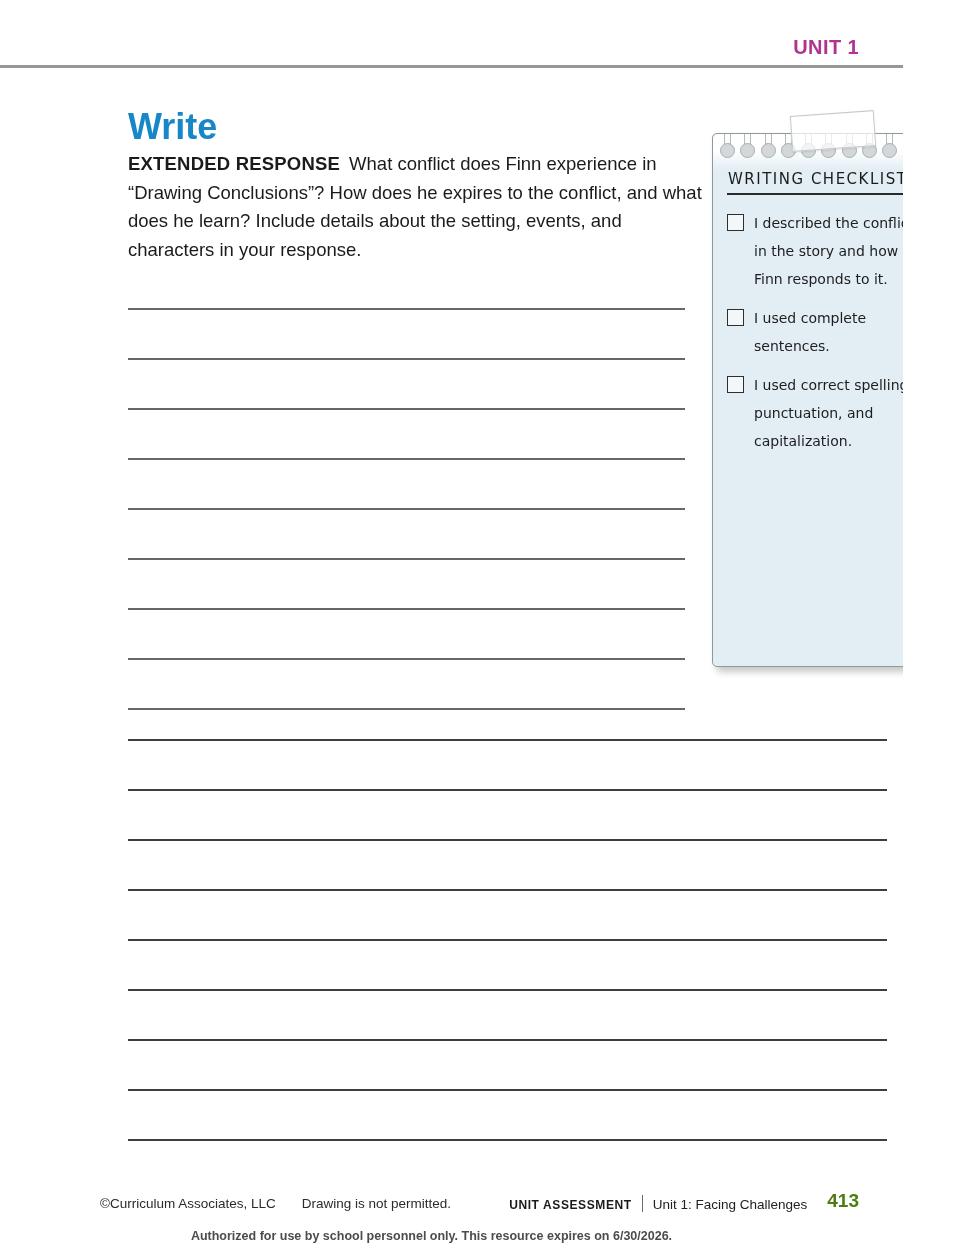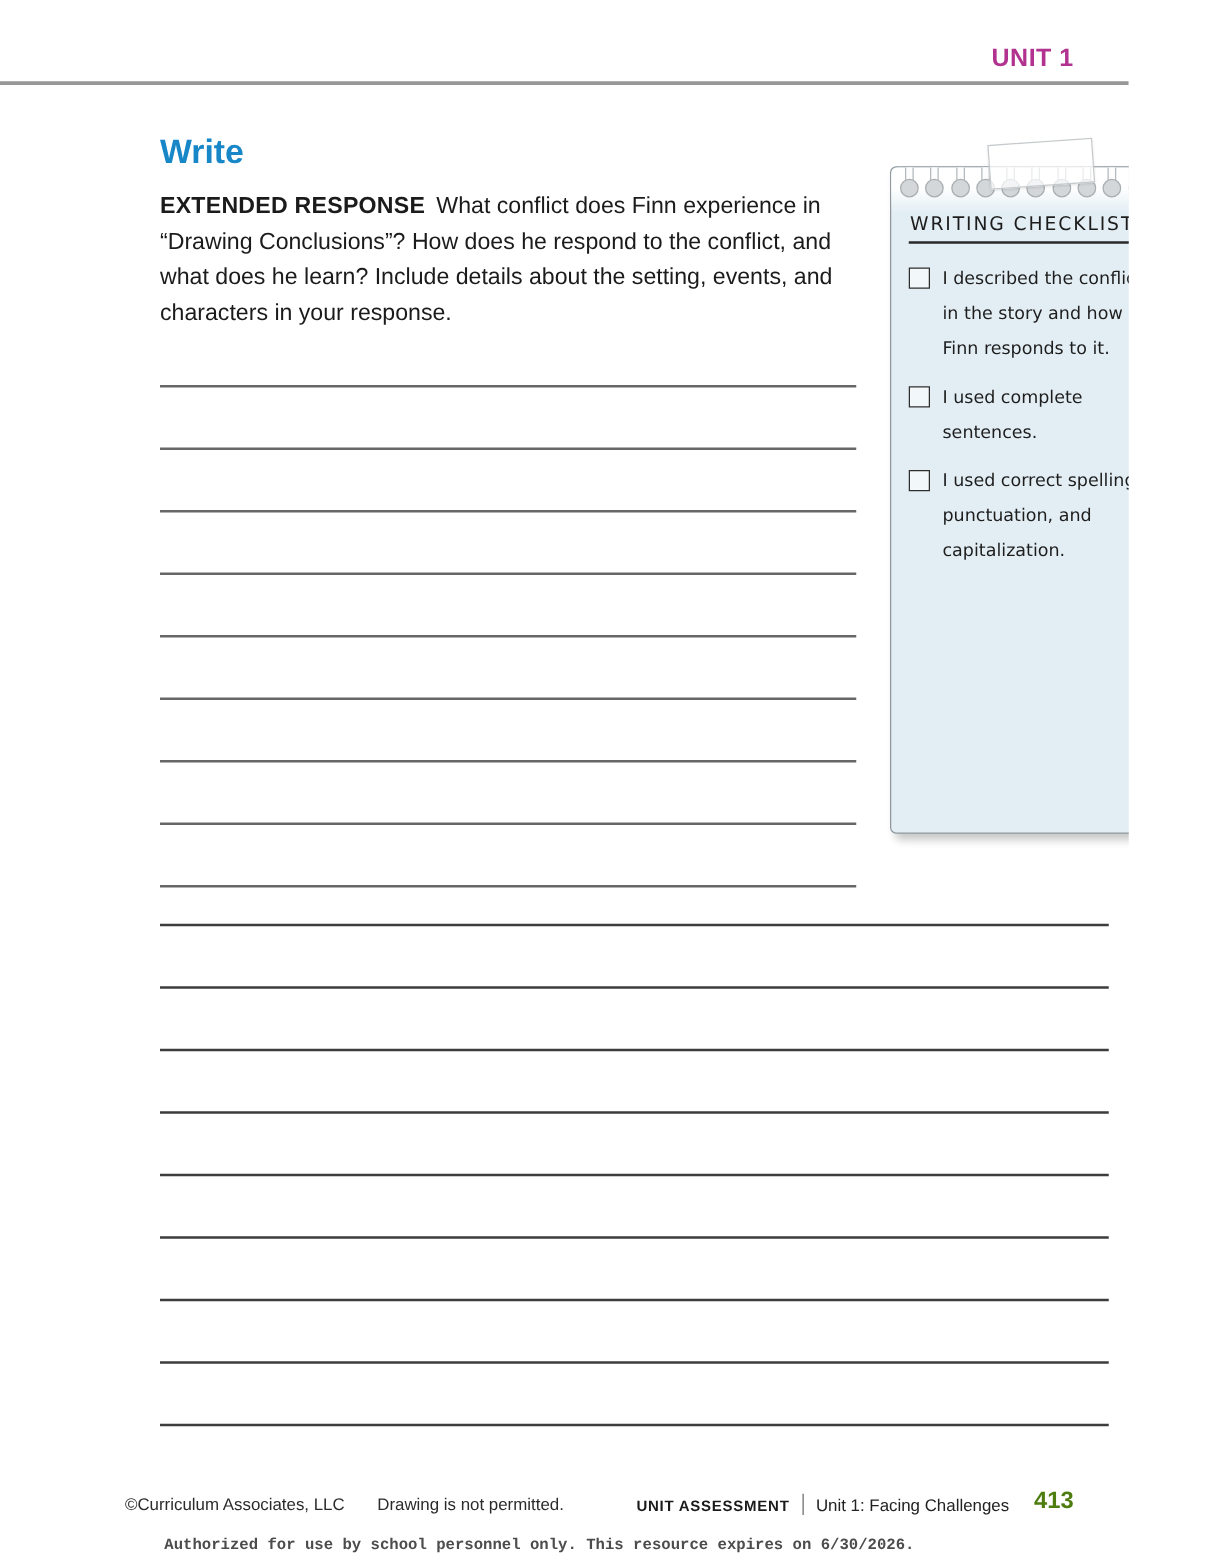--- a/index.html
+++ b/index.html
@@ -13,21 +13,21 @@
     position:absolute; top:36px; right:44px;
     font-size:20px; font-weight:bold; letter-spacing:.4px; color:#b1338f;
   }
   .header-rule{
     position:absolute; top:65px; left:0; width:100%; height:3px; background:#979797;
   }
 
   
   .section-title{
     position:absolute; top:106px; left:128px;
-    font-size:27px; font-weight:bold; color:#1787c8;
+    font-size:36px; font-weight:bold; color:#1787c8;
   }
   .prompt{
     position:absolute; top:150px; left:128px; width:575px;
     font-size:18.5px; line-height:28.5px; color:#1b1b1b;
   }
   .prompt-label{font-weight:bold; margin-right:9px; letter-spacing:.2px;}
 
   
   .short-lines{position:absolute; left:128px; top:260px; width:557px;}
   .full-lines {position:absolute; left:128px; top:691px; width:759px;}
@@ -91,34 +91,34 @@
   
   .footer-left{position:absolute; left:100px; top:1196px; font-size:13.5px; color:#2b2b2b;}
   .footer-left .gap{display:inline-block; width:26px;}
   .footer-right{position:absolute; right:44px; top:1190px; display:flex; align-items:flex-end; color:#1a1a1a;}
   .assessment-label{font-weight:bold; font-size:12px; letter-spacing:.6px;}
   .footer-divider{width:1px; height:17px; background:#6b6b6b; margin:0 10px;}
   .unit-title{font-size:13.5px; color:#222;}
   .page-num{font-weight:bold; font-size:19px; margin-left:20px; color:#4d7c0f;}
   .authorized{
     position:absolute; left:0; right:40px; top:1229px; text-align:center;
-    font-weight:bold; font-size:12.5px; color:#4c4c4c;font-family:Liberation Mono, monospace;
+    font-weight:bold; font-size:12.5px; color:#4c4c4c;
   }
 </style>
 </head>
 <body>
 
 <div class="page">
 
   <div class="unit-label">UNIT 1</div>
   <div class="header-rule"></div>
 
   <h1 class="section-title" style="margin:0;">Write</h1>
   <p class="prompt" style="margin:0;">
-    <span class="prompt-label">EXTENDED RESPONSE</span><span>What conflict does Finn experience in “Drawing Conclusions”? How does he respond to the conflict, and what does he learn? Include details about the setting, events, and characters in your response.</span>
+    <span class="prompt-label">EXTENDED RESPONSE</span><span>What conflict does Finn experience in “Drawing Conclusions”? How does he expires to the conflict, and what does he learn? Include details about the setting, events, and characters in your response.</span>
   </p>
 
   <div class="short-lines">
       <div class="resp-line"></div>
       <div class="resp-line"></div>
       <div class="resp-line"></div>
       <div class="resp-line"></div>
       <div class="resp-line"></div>
       <div class="resp-line"></div>
       <div class="resp-line"></div>

